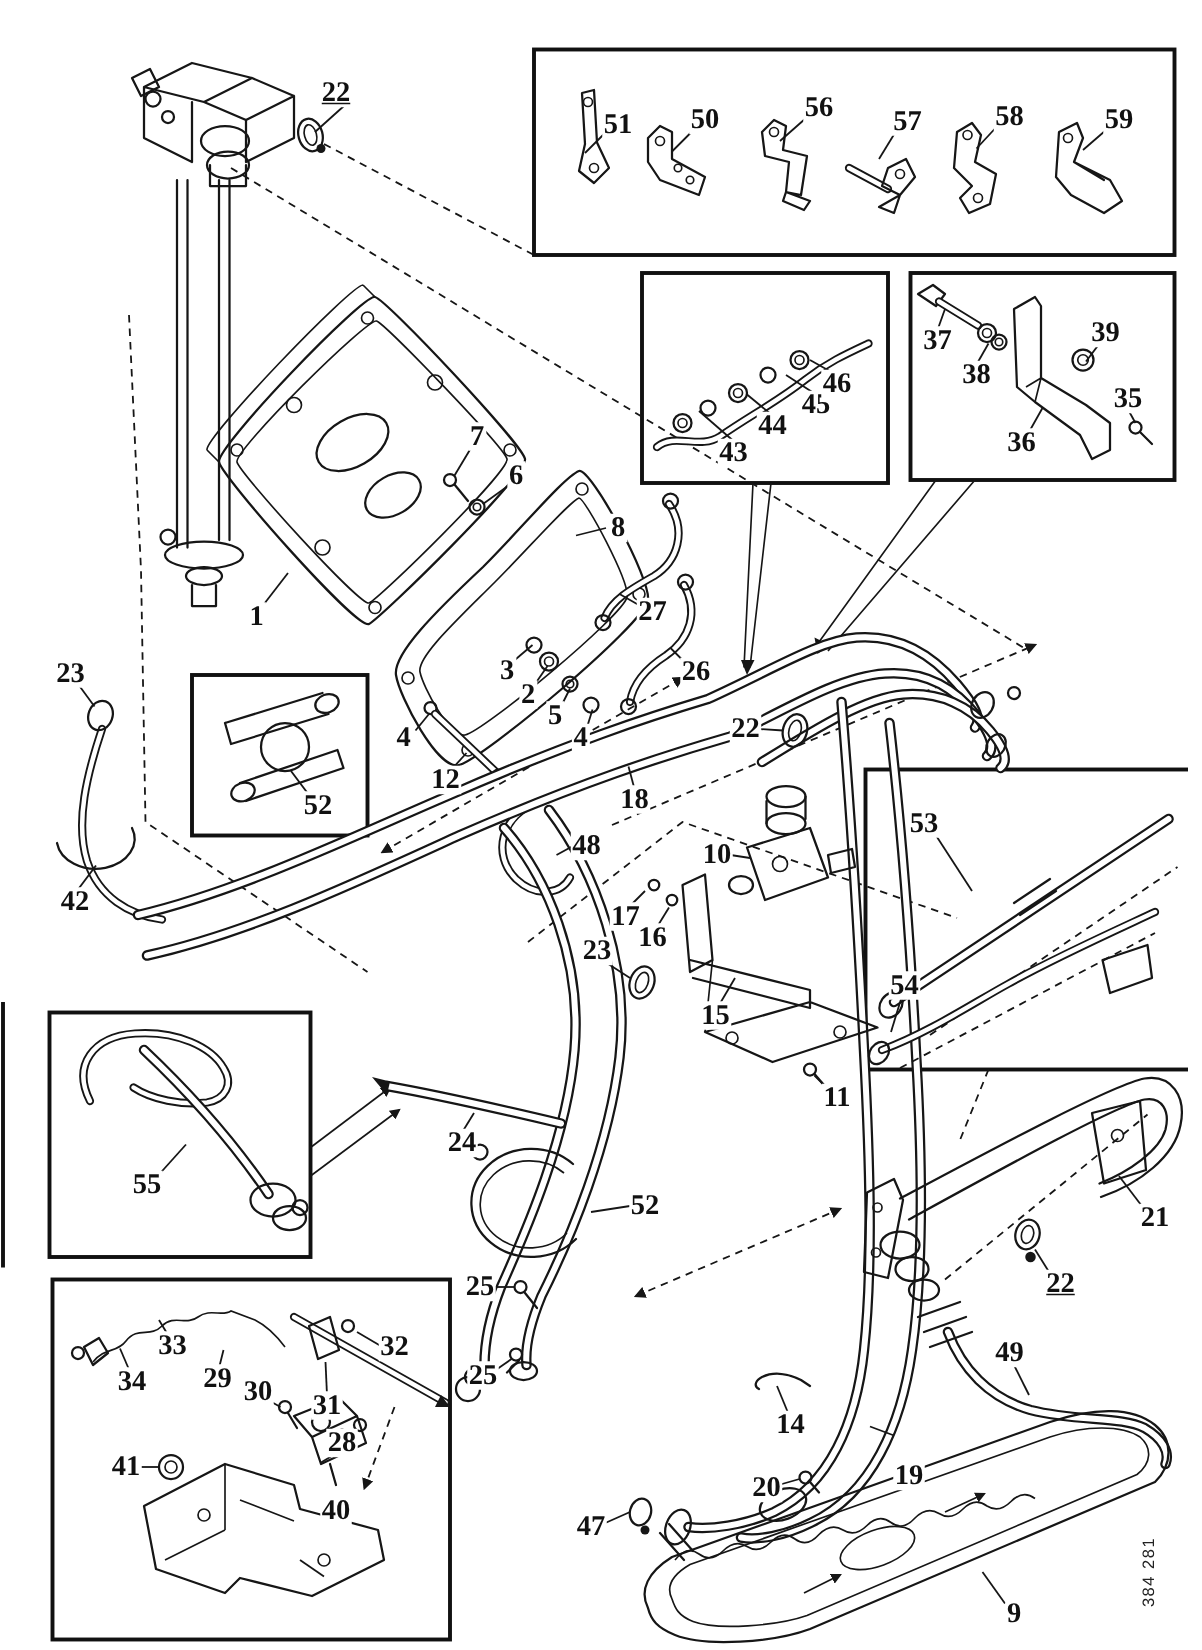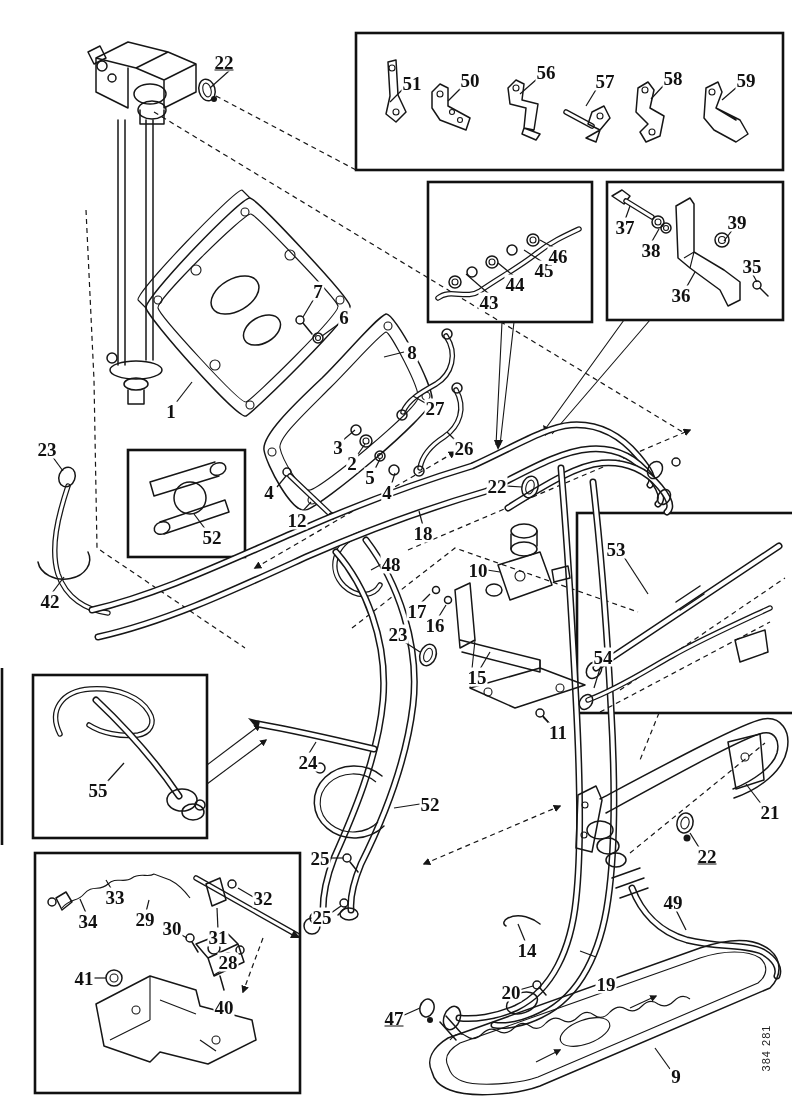--- a/index.html
+++ b/index.html
@@ -480,21 +480,21 @@
       <div class="plabel" style="left: 616px; top: 549px;">53</div>
       <div class="plabel" style="left: 603px; top: 657px;">54</div>
       <div class="plabel" style="left: 98px; top: 790px;">55</div>
       <div class="plabel" style="left: 308px; top: 762px;">24</div>
       <div class="plabel" style="left: 430px; top: 804px;">52</div>
       <div class="plabel" style="left: 320px; top: 858px;">25</div>
       <div class="plabel" style="left: 322px; top: 917px;">25</div>
       <div class="plabel" style="left: 527px; top: 950px;">14</div>
       <div class="plabel" style="left: 606px; top: 984px;">19</div>
       <div class="plabel" style="left: 511px; top: 992px; text-align: right;">20</div>
-      <div class="plabel" style="left: 394px; top: 1018px; text-decoration: underline;">47</div>
+      <div class="plabel" style="left: 394px; top: 1018px;">47</div>
       <div class="plabel" style="left: 770px; top: 812px;">21</div>
       <div class="plabel u" style="left: 707px; top: 856px;">22</div>
       <div class="plabel" style="left: 673px; top: 902px;">49</div>
       <div class="plabel" style="left: 676px; top: 1076px;">9</div>
       <div class="plabel" style="left: 88px; top: 921px;">34</div>
       <div class="plabel" style="left: 115px; top: 897px;">33</div>
       <div class="plabel" style="left: 145px; top: 919px;">29</div>
       <div class="plabel" style="left: 172px; top: 928px;">30</div>
       <div class="plabel" style="left: 218px; top: 937px;">31</div>
       <div class="plabel" style="left: 263px; top: 898px;">32</div>

